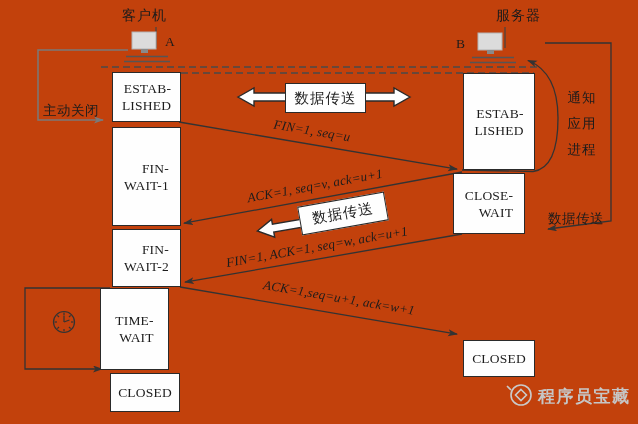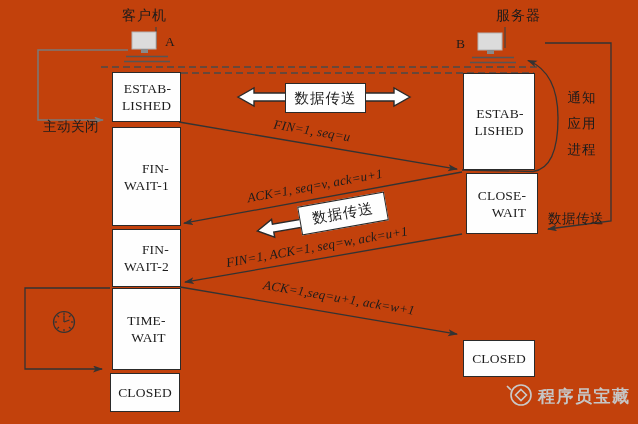--- a/index.html
+++ b/index.html
@@ -120,39 +120,39 @@
   <div class="abs actor-name" style="left:496px;top:7px;">服务器</div>
   <div class="abs point-label" style="left:165px;top:34px;">A</div>
   <div class="abs point-label" style="left:456px;top:36px;">B</div>
 
   <div class="state-box" style="left:112px;top:72px;width:67px;height:48px;">ESTAB-
 LISHED</div>
   <div class="state-box" style="left:112px;top:127px;width:67px;height:97px;">FIN-
 WAIT-1</div>
   <div class="state-box" style="left:112px;top:229px;width:67px;height:56px;">FIN-
 WAIT-2</div>
-  <div class="state-box" style="left:112px;top:288px;width:67px;height:80px;">TIME-
+  <div class="state-box" style="left:100px;top:288px;width:67px;height:80px;">TIME-
 WAIT</div>
   <div class="state-box" style="left:110px;top:373px;width:68px;height:37px;">CLOSED</div>
 
   <div class="state-box" style="left:463px;top:73px;width:70px;height:95px;">ESTAB-
 LISHED</div>
-  <div class="state-box" style="left:466px;top:173px;width:70px;height:59px;">CLOSE-
+  <div class="state-box" style="left:453px;top:173px;width:70px;height:59px;">CLOSE-
 WAIT</div>
   <div class="state-box" style="left:463px;top:340px;width:70px;height:35px;">CLOSED</div>
 
   <div class="dt-box" style="left:285px;top:83px;width:79px;height:28px;">数据传送</div>
   <div class="dt-box" style="left:299px;top:199px;width:86px;height:27px;transform:rotate(-10deg);">数据传送</div>
 
   <div class="msg-label" style="left:312px;top:131px;transform:translate(-50%,-50%) rotate(9.6deg);">FIN=1, seq=u</div>
   <div class="msg-label" style="left:315px;top:186px;transform:translate(-50%,-50%) rotate(-10.4deg);">ACK=1, seq=v, ack=u+1</div>
   <div class="msg-label" style="left:317px;top:247px;transform:translate(-50%,-50%) rotate(-10deg);">FIN=1, ACK=1, seq=w, ack=u+1</div>
   <div class="msg-label" style="left:339px;top:298px;transform:translate(-50%,-50%) rotate(9.8deg);">ACK=1,seq=u+1, ack=w+1</div>
 
-  <div class="abs cn" style="left:43px;top:102px;margin-top:16px;">主动关闭</div>
+  <div class="abs cn" style="left:43px;top:102px;">主动关闭</div>
   <div class="vert-note" style="left:564px;top:85px;width:36px;">通知
 应用
 进程</div>
   <div class="abs cn" style="left:548px;top:210px;">数据传送</div>
 
   <div class="watermark" style="left:538px;top:385px;">程序员宝藏</div>
 
 </div>
 
 </body></html>

